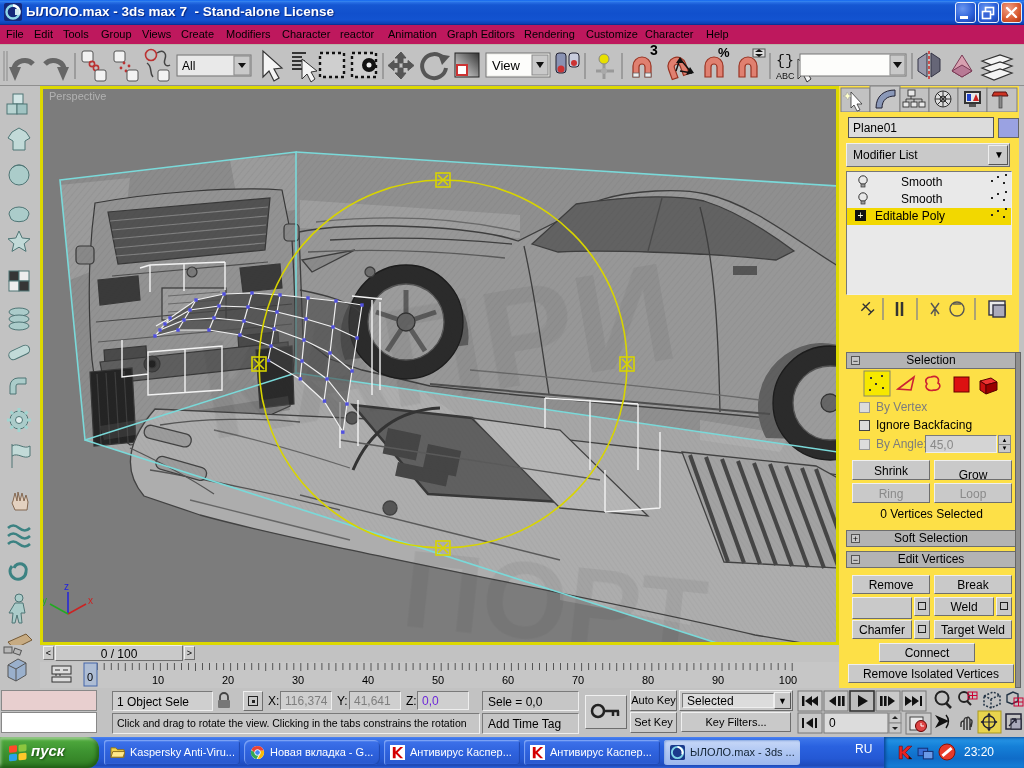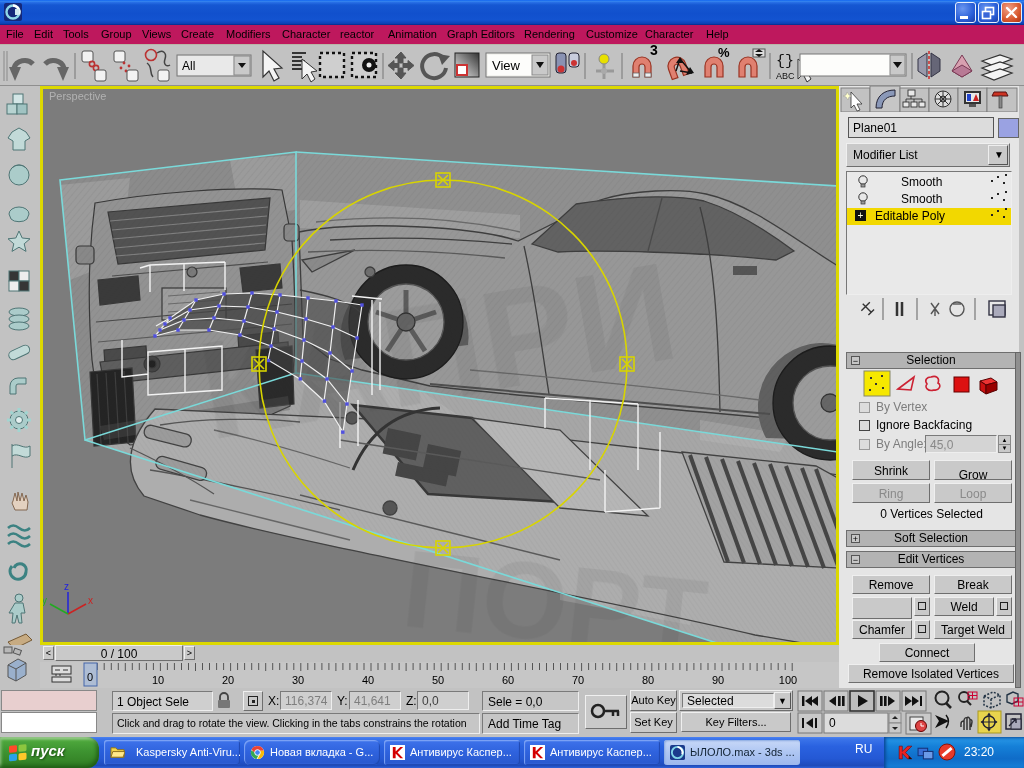--- a/index.html
+++ b/index.html
@@ -22,21 +22,21 @@
  border-bottom:1px solid #b9b6a8;font-size:11px;color:#000;}
 #menubar span{position:absolute;top:3px;}
 
 #toolbar{left:0;top:45px;width:1024px;height:41px;background:#c2c2c2;
  border-bottom:1px solid #8f8f8f;}
 
 #leftstrip{left:0;top:86px;width:40px;height:602px;background:#c2c2c2;}
 
 #viewport{left:40px;top:86px;width:799px;height:559px;border:3px solid #dcd800;background:#7c7c7c;}
 
-#cpanel{left:839px;top:86px;width:180px;height:602px;background:#e5e5e5;font-size:12px;}
+#cpanel{left:839px;top:86px;width:180px;height:602px;background:#fde047;font-size:12px;}
 
 #timeslider{left:40px;top:645px;width:799px;height:17px;background:#c2c2c2;}
 #trackbar{left:40px;top:662px;width:799px;height:26px;background:#c6c6c6;}
 #statusbar{left:0;top:688px;width:1024px;height:49px;background:#c2c2c2;}
 #taskbar{left:0;top:737px;width:1024px;height:31px;
  background:linear-gradient(180deg,#4d83f1 0%,#3b74ea 6%,#2a62e0 30%,#2458d4 70%,#1e4bbb 92%,#2f62d8 100%);}
 
 .btn{position:absolute;background:#c9c9c9;border-top:1px solid #efefef;border-left:1px solid #efefef;
  border-right:1px solid #6e6e6e;border-bottom:1px solid #6e6e6e;text-align:center;color:#000;}
 .sunk{position:absolute;background:#d4d4d4;border-top:1px solid #7a7a7a;border-left:1px solid #7a7a7a;
@@ -55,20 +55,21 @@
 <body>
 <div id="root">
   <div id="titlebar" class="abs">
     <svg class="abs" style="left:4px;top:3px" width="18" height="18" viewBox="0 0 18 18">
       <rect width="18" height="18" rx="2" fill="#14287a"></rect>
       <circle cx="9" cy="9" r="6.5" fill="none" stroke="#8fd8e8" stroke-width="2.4"></circle>
       <path d="M9,2.5 A6.5,6.5 0 0 1 15,11" fill="none" stroke="#ffffff" stroke-width="2.6"></path>
       <rect x="9" y="7.5" width="6" height="3" fill="#14287a"></rect>
       <rect x="11" y="6" width="4.5" height="6" fill="#cfe8f0"></rect>
     </svg>
+    <div class="ttext">ЫЛОЛО.max - 3ds max 7&nbsp;&nbsp;- Stand-alone License</div>
     <div id="btnmin" class="winbtn"><svg width="19" height="19">
           <rect x="4" y="13" width="8" height="3" fill="#fff"></rect>
         </svg></div>
     <div id="btnmax" class="winbtn"><svg width="19" height="19">
           <g fill="none" stroke="#fff" stroke-width="1.6">
             <rect x="6.5" y="4.5" width="8" height="7"></rect>
             <rect x="3.5" y="8.5" width="8" height="7" fill="#3a66d8"></rect>
           </g>
         </svg></div>
     <div id="btnclose" class="winbtn"><svg width="19" height="19">
@@ -938,21 +939,21 @@
       </svg>
     <div class="btn" style="left:243px;top:3px;width:20px;height:20px;">
         <span style="position:absolute;left:4px;top:4px;width:10px;height:10px;border:1px solid #222;"></span>
         <span style="position:absolute;left:8px;top:8px;width:3px;height:3px;background:#222;"></span>
       </div>
     <div class="abs" style="left:268px;top:6px;">X:</div>
     <div class="sunk" style="left:280px;top:3px;width:52px;height:19px;color:#7e7e7e;padding:2px 0 0 4px;background:#cfcfcf;">116,374</div>
     <div class="abs" style="left:337px;top:6px;">Y:</div>
     <div class="sunk" style="left:349px;top:3px;width:52px;height:19px;color:#7e7e7e;padding:2px 0 0 4px;background:#cfcfcf;">41,641</div>
     <div class="abs" style="left:406px;top:6px;">Z:</div>
-    <div class="sunk" style="left:417px;top:3px;width:52px;height:19px;color:#404040;padding:2px 8px 0 4px;background:#cfcfcf;">0,0</div>
+    <div class="sunk" style="left:417px;top:3px;width:52px;height:19px;color:#6d28d9;padding:2px 8px 0 4px;background:#cfcfcf;">0,0</div>
     <div class="sunk" style="left:482px;top:3px;width:97px;height:20px;padding:3px 0 0 5px;background:#c6c6c6;">Sele = 0,0</div>
     <div class="sunk" style="left:112px;top:25px;width:368px;height:21px;padding:3px 0 0 4px;background:#c6c6c6;font-size:10.5px;white-space:nowrap;overflow:hidden;">Click and drag to rotate the view.  Clicking in the tabs constrains the rotation</div>
     <div class="sunk" style="left:482px;top:25px;width:97px;height:21px;padding:3px 0 0 5px;background:#c6c6c6;">Add Time Tag</div>
 
     <div class="btn" style="left:585px;top:7px;width:42px;height:34px;"><svg width="34" height="22" viewBox="0 0 34 22" style="margin-top:4px">
           <circle cx="9" cy="11" r="6" fill="none" stroke="#222" stroke-width="2.5"></circle>
           <path d="M15,11 L30,11 M24,11 L24,16 M29,11 L29,16" stroke="#222" stroke-width="2.5"></path>
         </svg></div>
     <div class="btn" style="left:630px;top:2px;width:47px;height:21px;padding-top:3px;font-size:11px;">Auto Key</div>
     <div class="btn" style="left:630px;top:24px;width:47px;height:21px;padding-top:3px;font-size:11px;">Set Key</div>
@@ -1078,21 +1079,21 @@
             <rect x="10.5" y="11.5" width="8" height="7" rx="1.5" fill="#ffc82a"></rect>
           </g>
       </svg>
       <span style="position:absolute;left:31px;top:5px;color:#fff;font-weight:bold;font-style:italic;font-size:15px;text-shadow:1px 1px 2px #1a4a10;">пуск</span>
     </div>
     <div class="tbtn" style="left:104px;width:136px;">
       <svg class="ti" viewBox="0 0 16 16">
           <path d="M1,4 L1,13 L15,13 L15,5 L8,5 L6,3 L1,3 Z" fill="#f4d64a" stroke="#8a6d1a"></path>
           <path d="M1,13 L3,7 L16,7 L14,13 Z" fill="#ffe98a" stroke="#8a6d1a"></path>
         </svg>
-      <span class="tt" style="width:104px;margin-left:6px;">Kaspersky Anti-Viru...</span>
+      <span class="tt" style="width:104px;">Kaspersky Anti-Viru...</span>
       </div>
     <div class="tbtn" style="left:244px;width:136px;border-radius:6px;">
       <svg class="ti" viewBox="0 0 16 16">
           <circle cx="8" cy="8" r="7" fill="#fff"></circle>
           <path d="M8,1 A7,7 0 0 1 14.7,6 L8,6 Z" fill="#ea4335"></path>
           <path d="M1.6,4.5 A7,7 0 0 1 8,1 L11,6 L4,8 Z" fill="#ea4335"></path>
           <path d="M1.3,5.5 A7,7 0 0 0 7,14.9 L10,9 L5,8 Z" fill="#34a853"></path>
           <path d="M8,15 A7,7 0 0 0 14.7,6 L10,6 A4,4 0 0 1 10.5,10 Z" fill="#fbbc05"></path>
           <circle cx="8" cy="8" r="3" fill="#4285f4" stroke="#fff"></circle>
         </svg>

